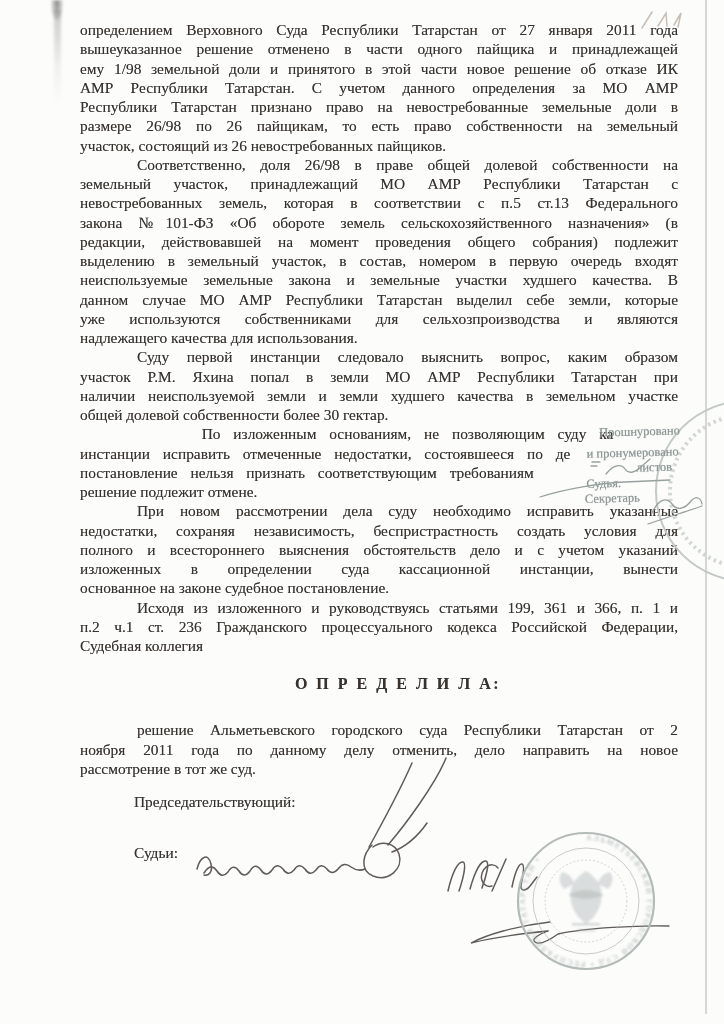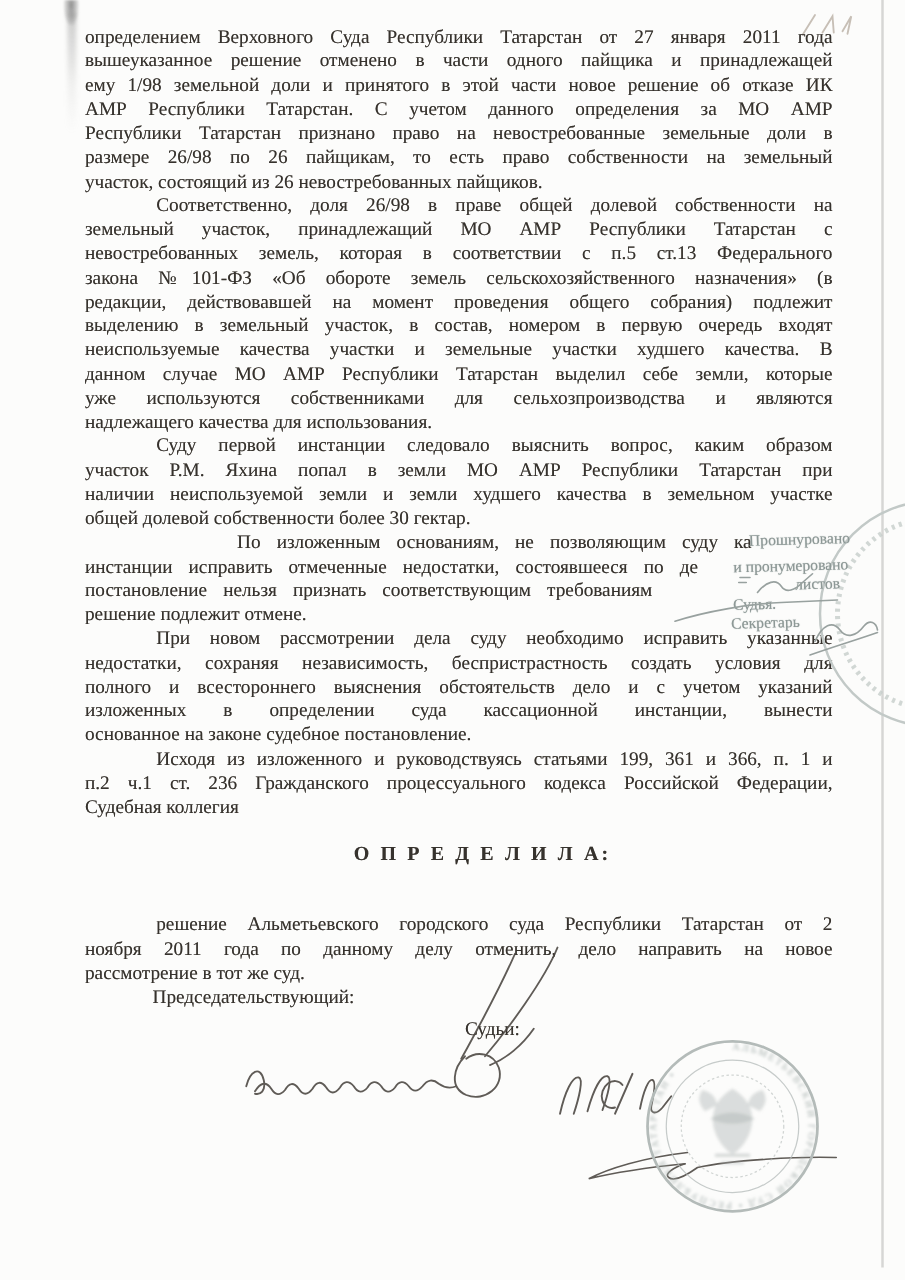--- a/index.html
+++ b/index.html
@@ -16,40 +16,40 @@
   .edge-line{position:absolute;left:705px;top:0;width:2px;height:1014px;background:#d6d6d5;}
   .smudge-a{position:absolute;left:51px;top:0;width:12px;height:20px;
     background:radial-gradient(ellipse at 50% 20%, rgba(70,70,70,.6), rgba(120,120,120,.25) 60%, rgba(0,0,0,0) 78%);
     filter:blur(1px);}
   .smudge-b{position:absolute;left:54px;top:10px;width:7px;height:96px;
     background:linear-gradient(rgba(110,110,110,.35), rgba(160,160,160,.12) 60%, rgba(0,0,0,0));
     filter:blur(1.5px);}
   .pencil-mark{position:absolute;left:636px;top:5px;}
   
   .text-block{
-    position:absolute;left:68px;top:20px;width:598px;
+    position:absolute;left:80px;top:20px;width:598px;
     font-size:15.4px;line-height:19.25px;
     text-shadow:0 0 .5px rgba(65,60,52,.55);
   }
   .line{white-space:nowrap;text-align:left;}
   .line.just{white-space:normal;text-align:justify;text-align-last:justify;}
   .line.ind{text-indent:57px;text-align:center;}
   .line.nj{word-spacing:9px;}
   .ruling-heading{
-    margin:19px 0 36px;
+    margin:19px 0 26px;
     padding-left:38px;
     text-align:center;
     font-weight:bold;
     font-size:16px;
     letter-spacing:2.5px;
     line-height:20px;
   }
   .sig-label{padding-left:54px;}
-  .chair-label{}
-  .judges-label{margin-top:7px;text-align:center;}
+  .chair-label{margin-top:14px;}
+  .judges-label{margin-top:32px;}
   
   .binding-stamp{
     position:absolute;left:584px;top:424px;width:148px;
     transform:rotate(-1.5deg);
     font-size:12.5px;line-height:15px;
     color:#8d9896;
     text-shadow:0 0 .8px rgba(141,152,150,.8);
   }
   .binding-stamp .s1{margin-left:16px;margin-bottom:6px;}
   .binding-stamp .s2{margin-left:3px;}
@@ -85,21 +85,21 @@
         <div class="line just">АМР Республики Татарстан. С учетом данного определения за МО АМР</div>
         <div class="line just">Республики Татарстан признано право на невостребованные земельные доли в</div>
         <div class="line just">размере 26/98 по 26 пайщикам, то есть право собственности на земельный</div>
         <div class="line last">участок, состоящий из 26 невостребованных пайщиков.</div>
         <div class="line just ind">Соответственно, доля 26/98 в праве общей долевой собственности на</div>
         <div class="line just">земельный участок, принадлежащий МО АМР Республики Татарстан с</div>
         <div class="line just">невостребованных земель, которая в соответствии с п.5 ст.13 Федерального</div>
         <div class="line just">закона №101-ФЗ «Об обороте земель сельскохозяйственного назначения» (в</div>
         <div class="line just">редакции, действовавшей на момент проведения общего собрания) подлежит</div>
         <div class="line just">выделению в земельный участок, в состав, номером в первую очередь входят</div>
-        <div class="line just">неиспользуемые качества участки и земельные участки худшего качества. В</div>
+        <div class="line just">неиспользуемые земельные закона и земельные участки худшего качества. В</div>
         <div class="line just">данном случае МО АМР Республики Татарстан выделил себе земли, которые</div>
         <div class="line just">уже используются собственниками для сельхозпроизводства и являются</div>
         <div class="line last">надлежащего качества для использования.</div>
         <div class="line just ind">Суду первой инстанции следовало выяснить вопрос, каким образом</div>
         <div class="line just">участок Р.М. Яхина попал в земли МО АМР Республики Татарстан при</div>
         <div class="line just">наличии неиспользуемой земли и земли худшего качества в земельном участке</div>
         <div class="line last">общей долевой собственности более 30 гектар.</div>
         <div class="line nj ind">По изложенным основаниям, не позволяющим суду ка</div>
         <div class="line nj">инстанции исправить отмеченные недостатки, состоявшееся по де</div>
         <div class="line nj">постановление нельзя признать соответствующим требованиям</div>

